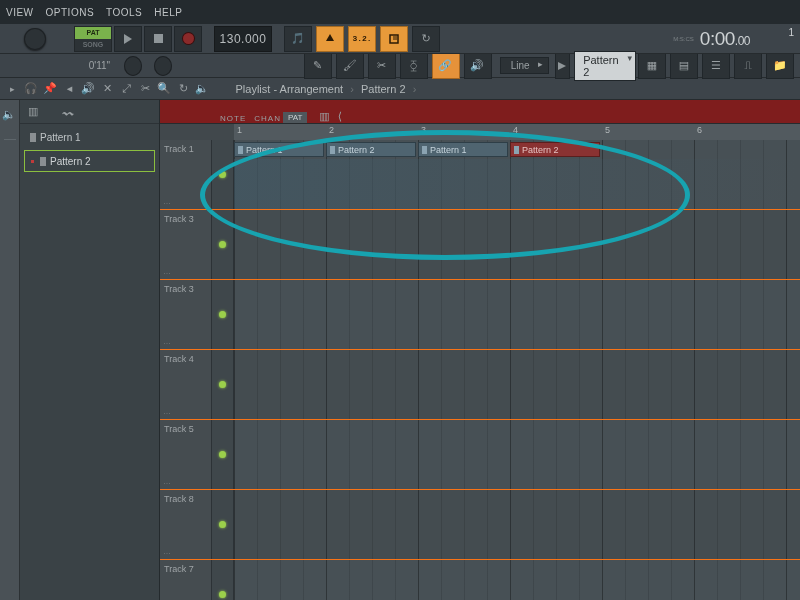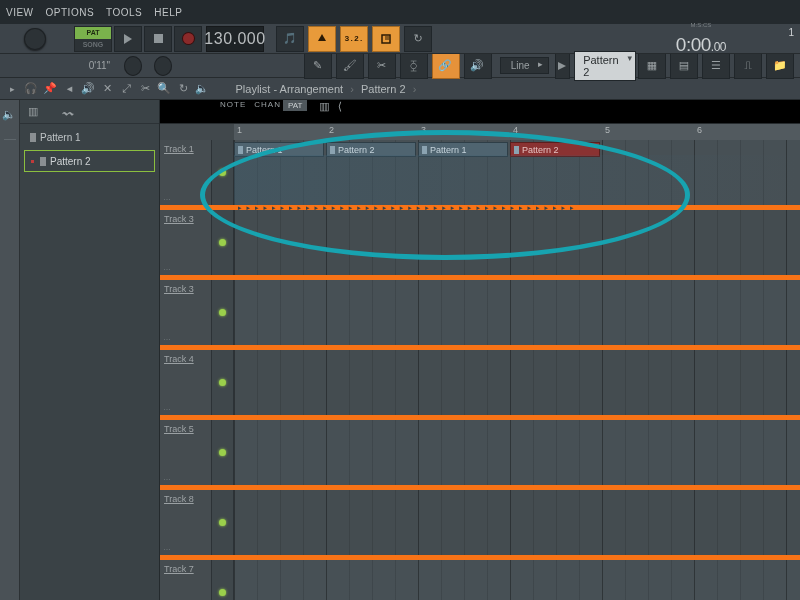--- a/index.html
+++ b/index.html
@@ -10,24 +10,24 @@
   .knob-area { width: 70px; height: 100%; display:flex; align-items:center; justify-content:center; }
   .knob { width:22px; height:22px; border-radius:50%; background:#2c3236; box-shadow:0 0 0 1px #1d2124 inset, 0 1px 2px rgba(0,0,0,.6); }
   .pat-song { width:38px; height:26px; display:flex; flex-direction:column; border:1px solid #22272a; margin-left:4px; }
   .pat-half { flex:1; display:flex; align-items:center; justify-content:center; font-size:7px; font-weight:bold; }
   .pat-on { background:#7ab24c; color:#1d2a10; }
   .pat-off { background:#2c3236; color:#6a7074; }
   .btn { width:28px; height:26px; background:#2c3236; border:1px solid #20262a; display:flex; align-items:center; justify-content:center; margin-left:2px; }
   .btn svg { display:block; }
   .rec { background:#2c3236; }
   .rec-dot { width:11px; height:11px; border-radius:50%; background:#8a2a2a; box-shadow:0 0 0 1px #3a0d0d; }
-  .bpm { width:58px; height:26px; background:#1e2326; border:1px solid #16191b; color:#b8bcbe; display:flex; align-items:center; justify-content:center; margin-left:4px; font-size:16px; letter-spacing:.5px; }
+  .bpm { width:58px; height:26px; background:#1e2326; border:1px solid #16191b; color:#b8bcbe; display:flex; align-items:center; justify-content:center; margin-left:12px; font-size:12px; letter-spacing:.5px; }
   .iconset { display:flex; margin-left:10px; gap:2px; }
   .btn-o { background:#e89a3a; border-color:#a66b22;font-family:Liberation Mono, monospace; }
-  .tclock { margin-left:auto; display:flex; align-items:center; gap:6px; padding-right:74px;flex-direction:column; }
+  .tclock { margin-left:auto; display:flex; align-items:center; gap:6px; padding-right:50px; }
   .tlabel { font-size:6px; color:#7a8084; }
   .tval { font-size:19px; color:#cfd3d5; letter-spacing:-.5px; }
   .tval small { font-size:12px; }
   .corner-counter { position:absolute; top:3px; right:6px; font-size:10px; color:#d0d3d5; }
   .bar2 { height:24px; background:#3d444a; display:flex; align-items:center; border-bottom:1px solid #262b2e; }
   .bar2 .time2 { width:130px; text-align:right; padding-right:8px; font-size:10px; color:#9fa4a7; }
   .bar2 .knob2 { width:20px; height:20px; border-radius:50%; background:#2c3236; margin:0 6px; box-shadow:0 0 0 1px #1d2124 inset; }
   .bar2 .btn.sel { background:#e6923a; border-color:#a6651f; }
   .bar2 .mode { display:flex; align-items:center; gap:4px; }
   .mode-label { font-size:10px; background:#2c3236; border:1px solid #20262a; padding:2px 18px 2px 10px; position:relative; }
@@ -42,28 +42,28 @@
   .main { display:flex; height: calc(100% - 92px); }
   .left-rail { width:20px; background:#4a5156; display:flex; flex-direction:column; align-items:center; padding-top:8px; gap:18px; border-right:1px solid #2c3134;}
   .left-rail .sep { width:12px; height:1px; background:#5e666b; }
   .patterns { width:140px; background:#3a4246; border-right:1px solid #242a2d; }
   .pat-tab { height:24px; display:flex; align-items:center; padding-left:8px; gap:24px; border-bottom:1px solid #2c3236; }
   .pat-item { height:22px; display:flex; align-items:center; padding-left:6px; color:#bfc4c6; font-size:10px; gap:4px; margin:2px 4px; }
   .pat-item .sq { width:6px; height:9px; background:#8a8f92; }
   .pat-item.selected { border:1px solid #8bbf3f; color:#cfd3d5; }
   .pat-item.selected .dot { width:3px;height:3px;background:#c03a3a; margin-right:2px;}
   .playlist { flex:1; display:flex; flex-direction:column; background:#41484c; position:relative; }
-  .pl-head { height:24px; background:#000000; display:flex; align-items:flex-start; border-bottom:1px solid #262b2e; }
+  .pl-head { height:24px; background:#7f1d1d; display:flex; align-items:flex-end; border-bottom:1px solid #262b2e; }
   .trackname-col { width:52px; }
   .pl-head .note { font-size:8px; letter-spacing:1px; padding-left:8px; }
   .pl-head .pat-on2 { background:#4f575c; color:#cbd0d2; padding:1px 5px; font-size:8px; margin-left:2px;}
   .pl-ruler { height:16px; background:#525a5f; position:relative; margin-left:74px; }
   .pl-ruler span { position:absolute; top:1px; font-size:9px; color:#b2b7b9; }
   .tracks { flex:1; overflow:hidden; position:relative; }
-  .track { height:70px; display:flex; border-bottom:5px solid #f97316;text-decoration:underline; }
+  .track { height:70px; display:flex; border-bottom:1px solid #f97316; }
   .track-head { width:52px; background:#454c50; border-right:1px solid #2c3236; display:flex; align-items:flex-start; justify-content:flex-start; padding:4px 4px; color:#9fa4a7; font-size:9px; position:relative; }
   .track-mute { width:22px; background:#3f474b; display:flex; align-items:center; justify-content:center; border-right:1px solid #2c3236; }
   .mute-dot { width:7px;height:7px;border-radius:50%; background:#9bd04b; box-shadow:0 0 3px #9bd04b; }
   .track-lane { flex:1; position:relative;
     background-image:
       repeating-linear-gradient(to right, rgba(0,0,0,.12) 0 1px, transparent 1px 23px),
       repeating-linear-gradient(to right, rgba(0,0,0,.25) 0 1px, transparent 1px 92px);
     background-color:#444c50;
   }
   .track-lane.alt { background-color:#475055; }

